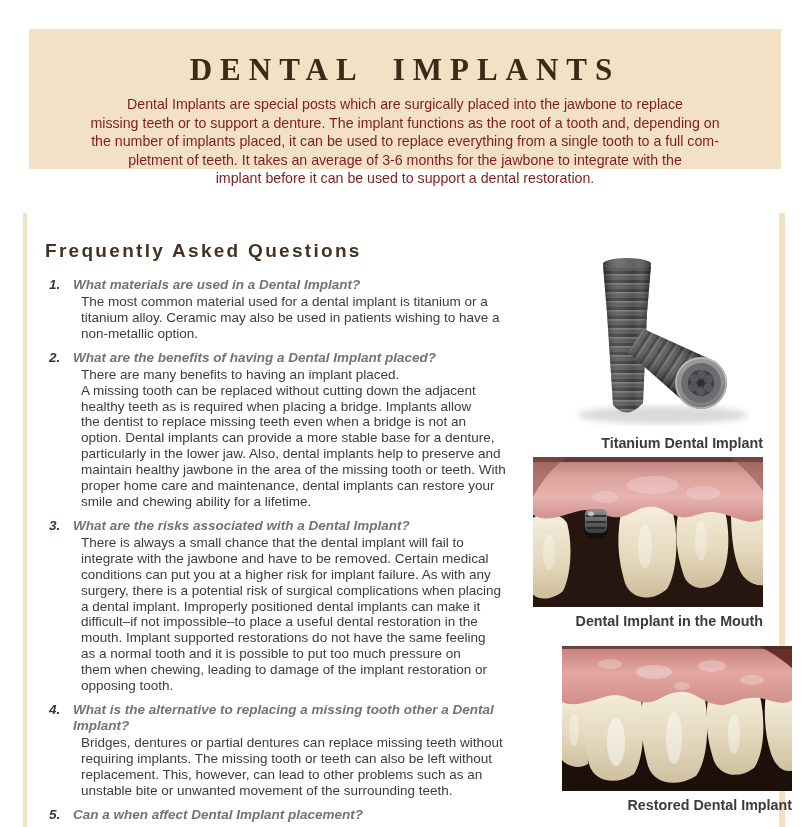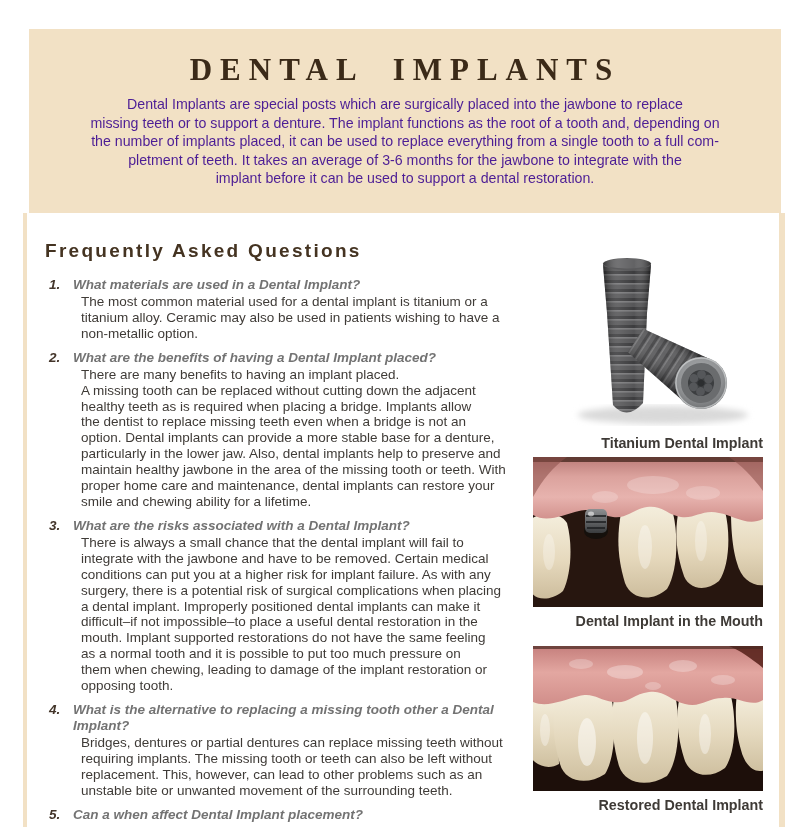--- a/index.html
+++ b/index.html
@@ -1,27 +1,27 @@
 <!DOCTYPE html>
 <html><head>
 <meta charset="utf-8">
 <style>
   html,body{margin:0;padding:0;background:#ffffff;}
   body{width:810px;height:827px;overflow:hidden;position:relative;
        font-family:"Liberation Sans","DejaVu Sans",sans-serif;}
   .page{position:absolute;inset:0;}
 
   
-  .header{position:absolute;left:29px;top:29px;width:752px;height:184px;
+  .header{position:absolute;left:29px;top:29px;width:752px;height:140px;
           background:#f2e1c5;text-align:center;}
   .header h1{margin:23px 0 0 0;font-family:"Liberation Serif","DejaVu Serif",serif;
              font-weight:700;font-size:31px;color:#3b2a18;
              letter-spacing:8px;word-spacing:14px;}
   .intro{margin:7px auto 0 auto;width:742px;font-size:14.2px;line-height:18.6px;
-         color:#4c1d95;white-space:pre-line;}
+         color:#7f1d1d;white-space:pre-line;}
 
   
   .strip{position:absolute;top:213px;height:614px;background:#f2e1c5;}
   .strip-left{left:23px;width:4px;}
   .strip-right{left:779px;width:6px;}
 
   
   .faq{position:absolute;left:45px;top:240px;width:497px;}
   .faq h2{margin:0;font-size:19px;font-weight:bold;letter-spacing:2.3px;color:#443321;}
   .faq ol{list-style:none;margin:15px 0 0 0;padding:0;}
@@ -31,21 +31,21 @@
   .qa{flex:1;}
   .q{font-weight:bold;font-style:italic;font-size:13.5px;line-height:16px;
      color:#737373;white-space:pre-line;}
   .a{font-size:13.5px;line-height:15.9px;margin-top:1px;color:#3f3b37;
      white-space:pre-line;margin-left:8px;}
 
   
   .fig{position:absolute;left:533px;width:230px;margin:0;}
   .fig1{top:253px;}
   .fig2{top:457px;}
-  .fig3{top:646px;}
+  .fig3{top:646px;margin-left:29px;}
   .fig svg{display:block;}
   .fig figcaption{margin-top:6px;text-align:right;font-size:14.3px;color:#3e3a36;font-weight:bold;}
 </style>
 </head>
 <body>
 
 <div class="page">
 
   <div class="header">
     <h1>DENTAL IMPLANTS</h1>

